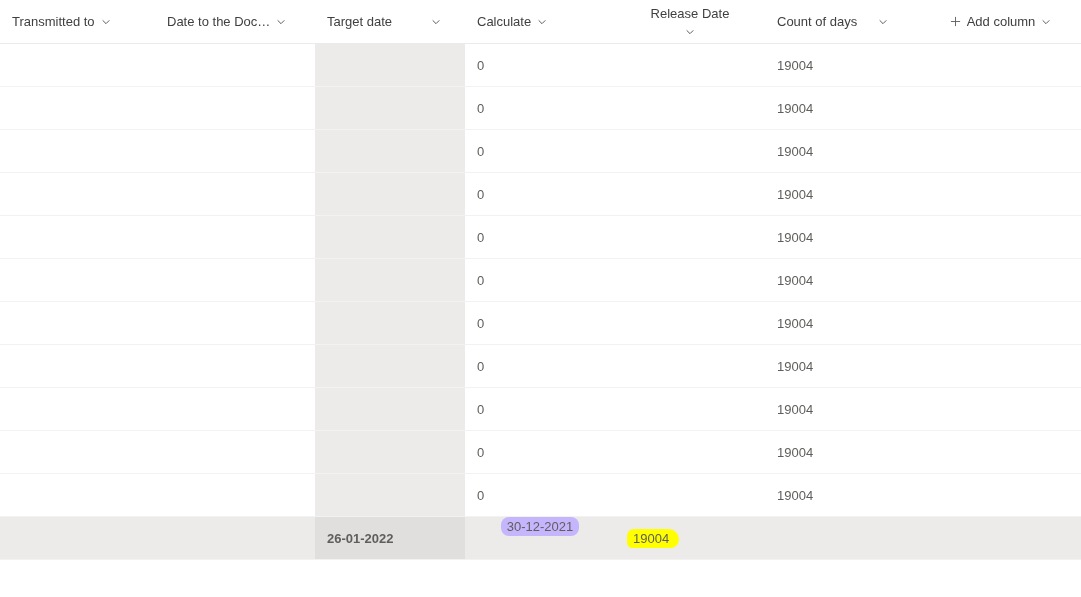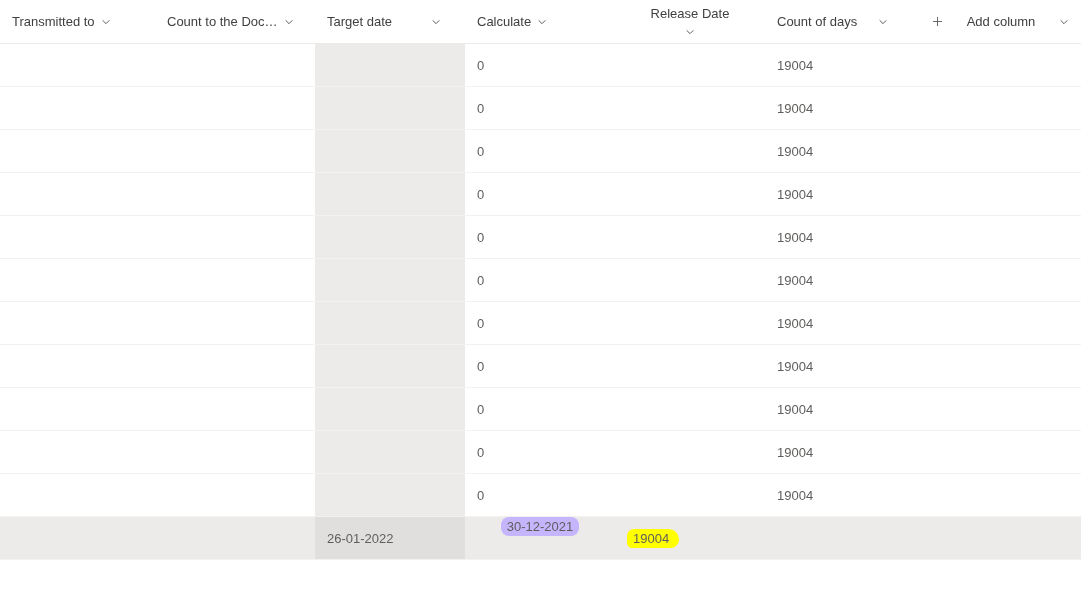--- a/index.html
+++ b/index.html
@@ -29,41 +29,42 @@
       cursor: pointer;
       white-space: nowrap;
       overflow: hidden;
     }
     .chev {
       display: inline-block;
       flex-shrink: 0;
     }
     .chev svg { display: block; }
     .plus-icon svg { display: block; }
-    .add-column-cell { justify-content: space-between; }
+    .add-column-cell { justify-content: center; }
     .data-row {
       display: flex;
       align-items: center;
       height: 43px;
       border-bottom: 1px solid #f3f2f1;
     }
     .data-row.selected {
       background: #edebe9;
     }
     .cell {
       padding: 0 12px;
       font-size: 13px;
       color: #605e5c;
       display: flex;
       align-items: center;
       height: 100%;
       overflow: hidden;
     }
     .cell-target {
       background: #edebe9;
+      font-weight: bold;
     }
     .data-row.selected .cell-target {
       background: #e1dfdd;
     }
     .highlight {
       background: #c4b5fd;
       border-radius: 8px;
       padding: 2px 6px;
       display: inline-block;
       position: relative;
@@ -91,21 +92,21 @@
   <div class="header-row">
     <div class="header-cell col-transmitted">
       <span>Transmitted to</span>
       <span class="chev">
         <svg width="10" height="10" viewBox="0 0 12 12">
             <path d="M2 4 L6 8 L10 4" fill="none" stroke="#605e5c" stroke-width="1.2"></path>
           </svg>
       </span>
     </div>
     <div class="header-cell col-link">
-      <span>Count to the Doc…</span>
+      <span>Date to the Doc…</span>
       <span class="chev">
         <svg width="10" height="10" viewBox="0 0 12 12">
             <path d="M2 4 L6 8 L10 4" fill="none" stroke="#605e5c" stroke-width="1.2"></path>
           </svg>
       </span>
     </div>
     <div class="header-cell col-target">
       <span>Target date</span>
       <span class="chev">
         <svg width="10" height="10" viewBox="0 0 12 12">

